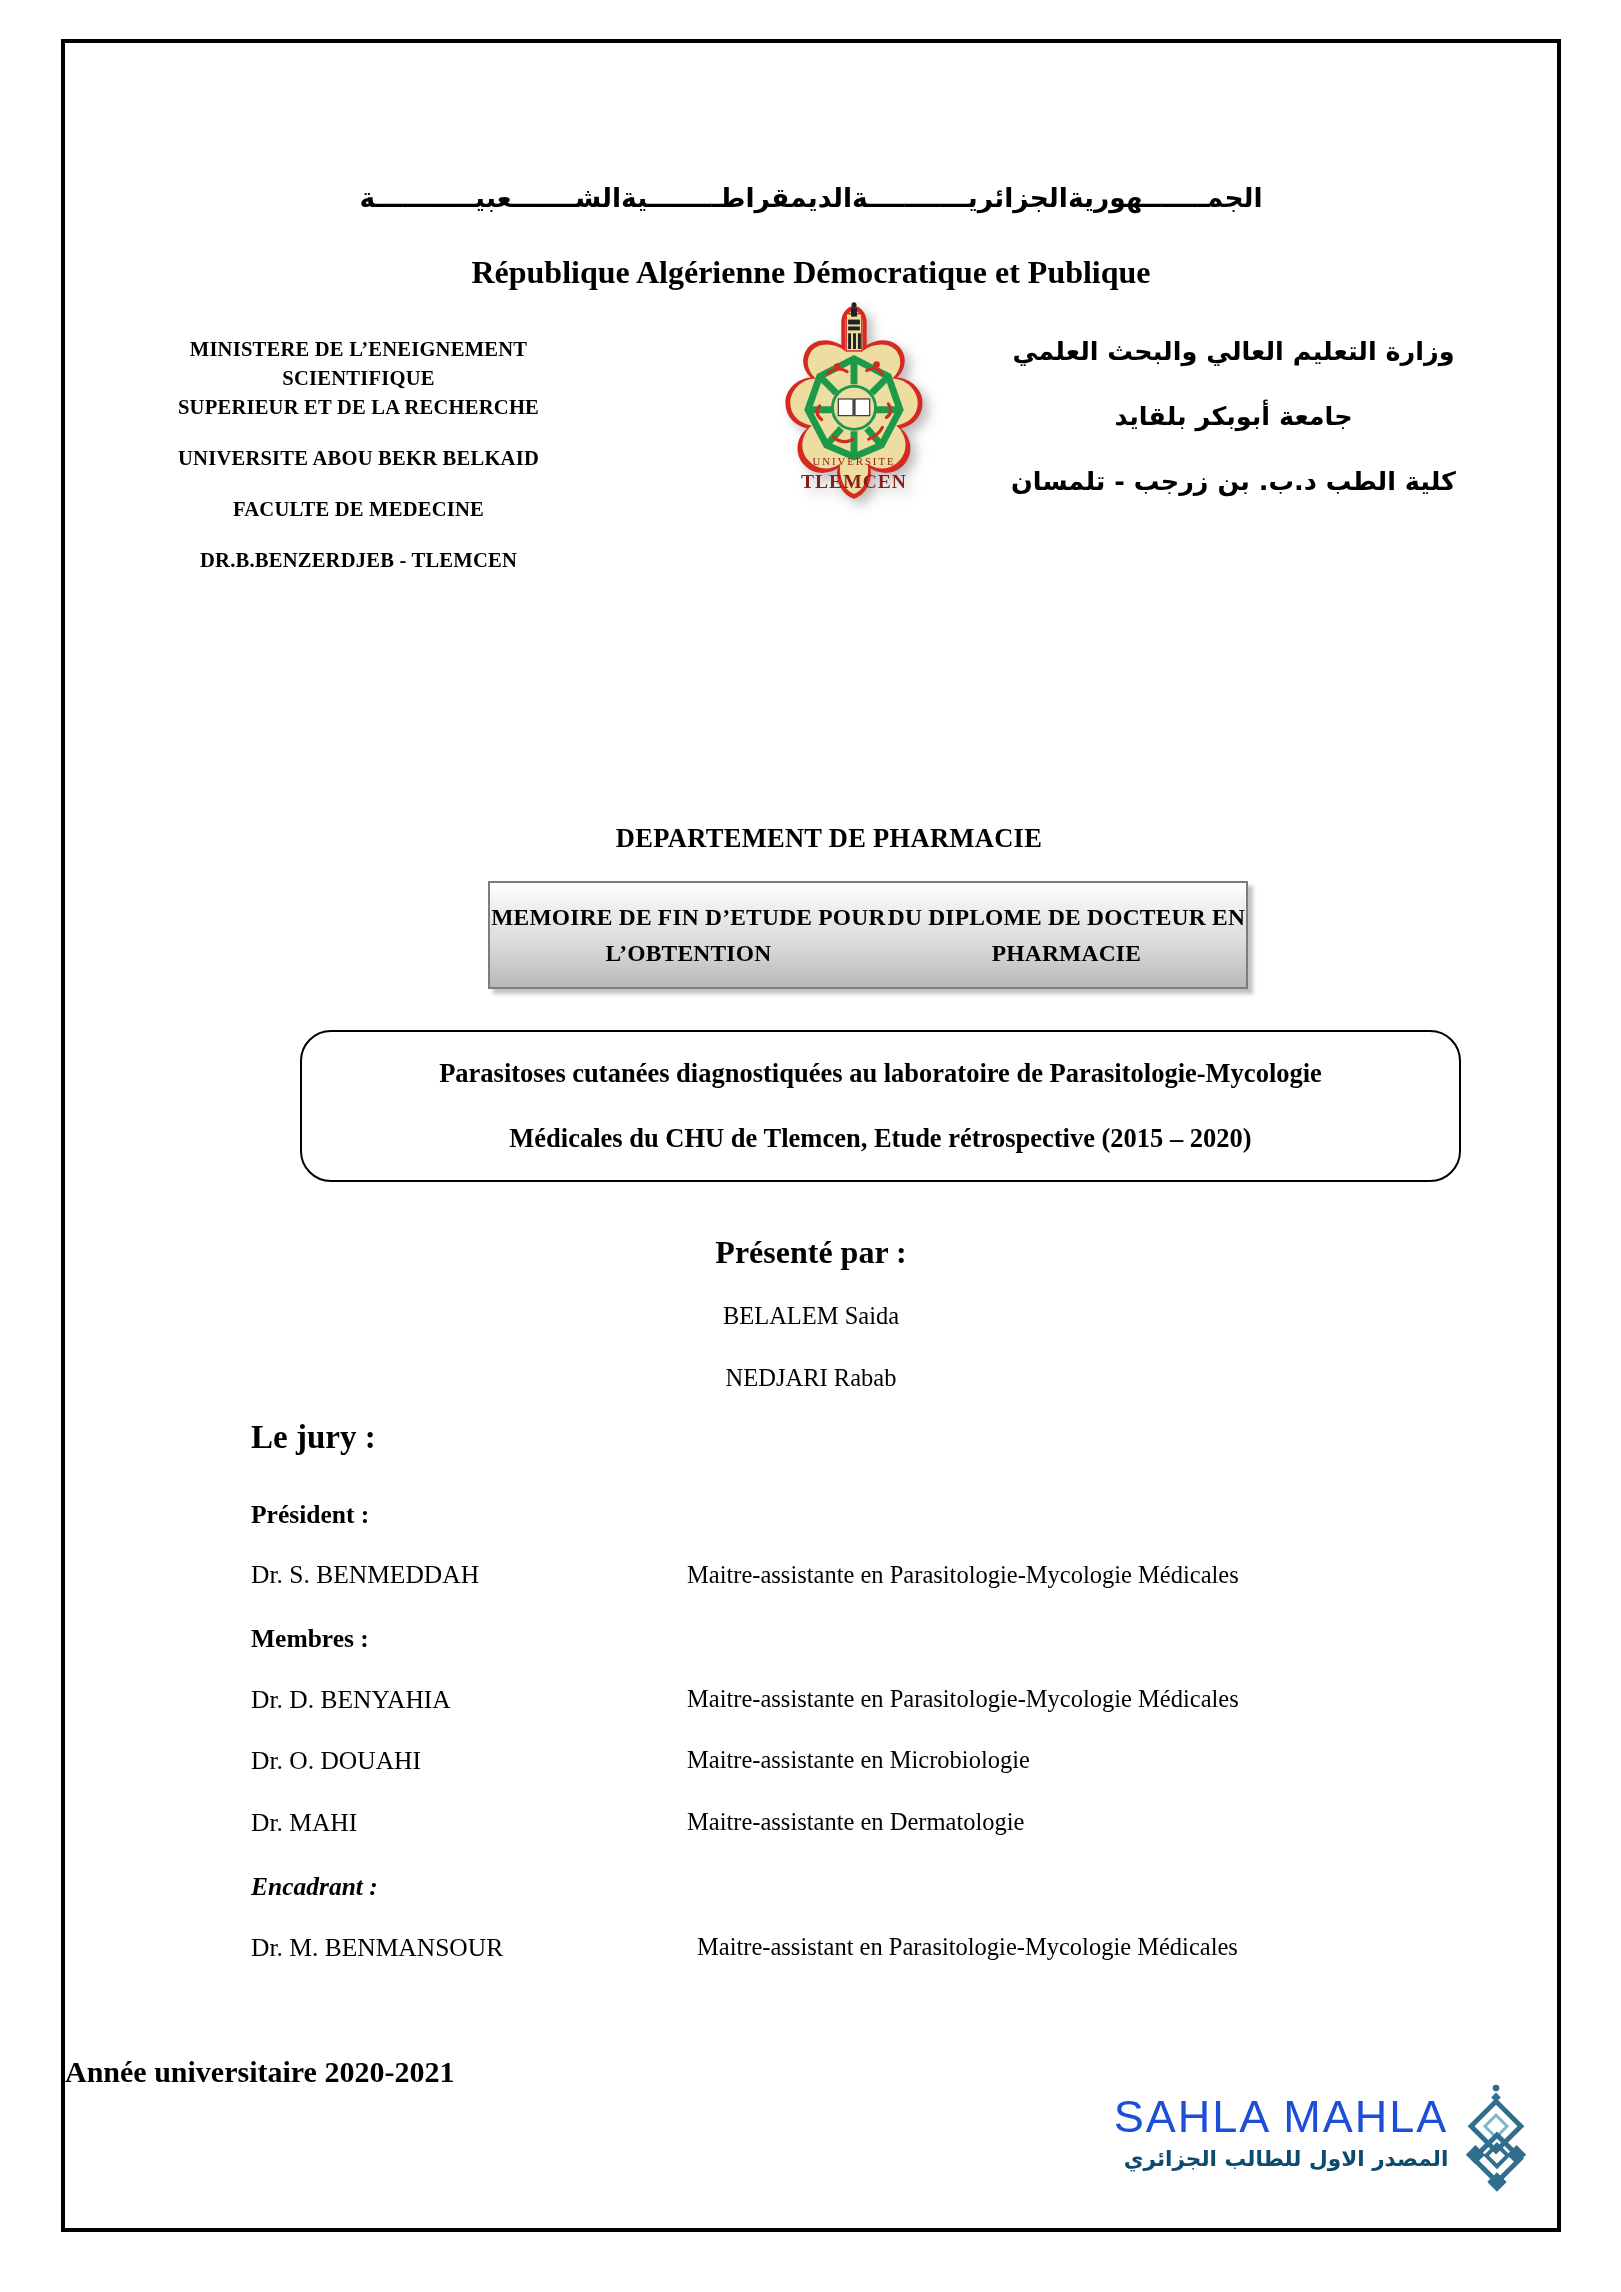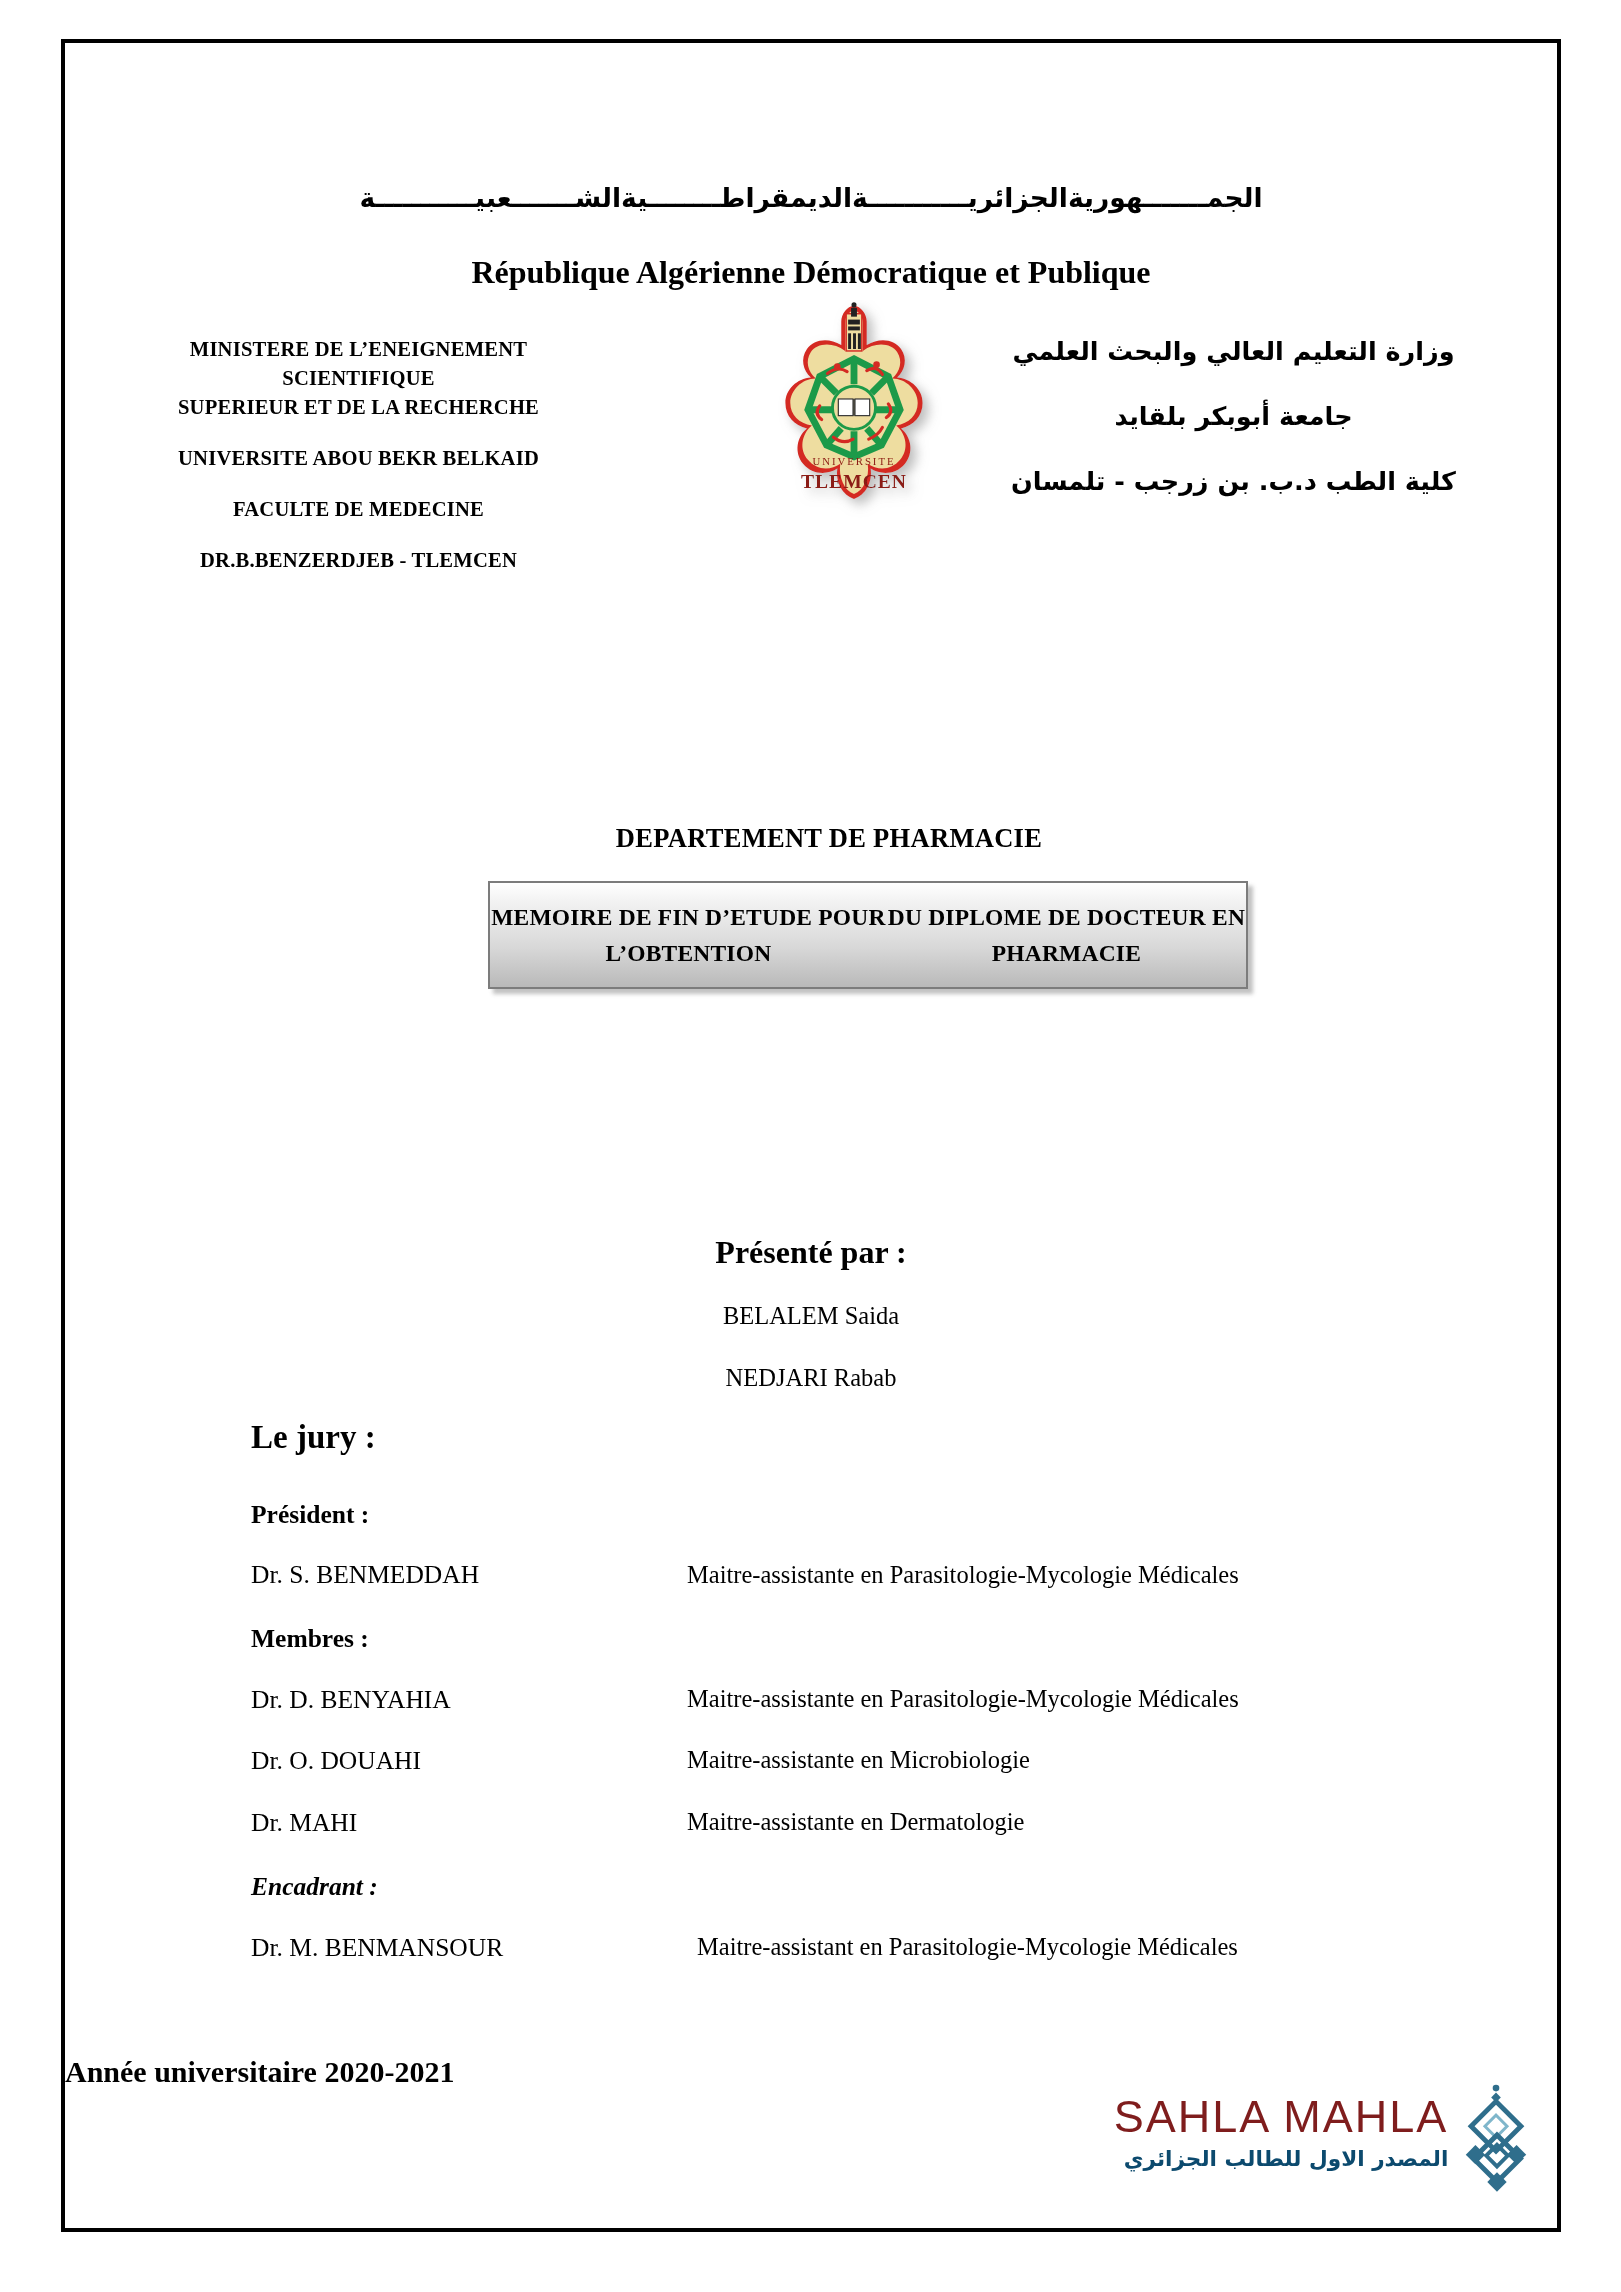--- a/index.html
+++ b/index.html
@@ -222,21 +222,21 @@
     width: 421px;
     height: 123px;
   }
   .wm-text {
     position: absolute;
     right: 93px;
     top: 7.8px;
     font-family: "Liberation Sans", "DejaVu Sans", sans-serif;
     font-size: 45px;
     letter-spacing: 2px;
-    color: #7f1d1d;
+    color: #1d4ed8;
     white-space: nowrap;
     margin-left: 37px;
   }
   .wm-sub {
     position: absolute;
     right: 93px;
     top: 63px;
     direction: rtl;
     font-family: "DejaVu Sans", "Liberation Sans", sans-serif;
     font-size: 21.6px;
@@ -367,20 +367,24 @@
       <div>كلية الطب د.ب. بن زرجب - تلمسان</div>
     </div>
 
     <div class="dept">DEPARTEMENT DE PHARMACIE</div>
 
     <div class="memoire-box">
       <div>MEMOIRE DE FIN D’ETUDE POUR L’OBTENTION</div>
       <div>DU DIPLOME DE DOCTEUR EN PHARMACIE</div>
     </div>
 
+    <div class="title-box">
+      <div>Parasitoses cutanées diagnostiquées au laboratoire de Parasitologie-Mycologie</div>
+      <div>Médicales du CHU de Tlemcen, Etude rétrospective (2015 – 2020)</div>
+    </div>
 
     <div class="presente">Présenté par :</div>
     <div class="author author-1">BELALEM Saida</div>
     <div class="author author-2">NEDJARI Rabab</div>
 
     <div class="jury-title">Le jury :</div>
 
     <div class="jury-head h-president">Président :</div>
     <div class="jury-row-name r1-name">Dr. S. BENMEDDAH</div>
     <div class="jury-row-role r1-role">Maitre-assistante en Parasitologie-Mycologie Médicales</div>

